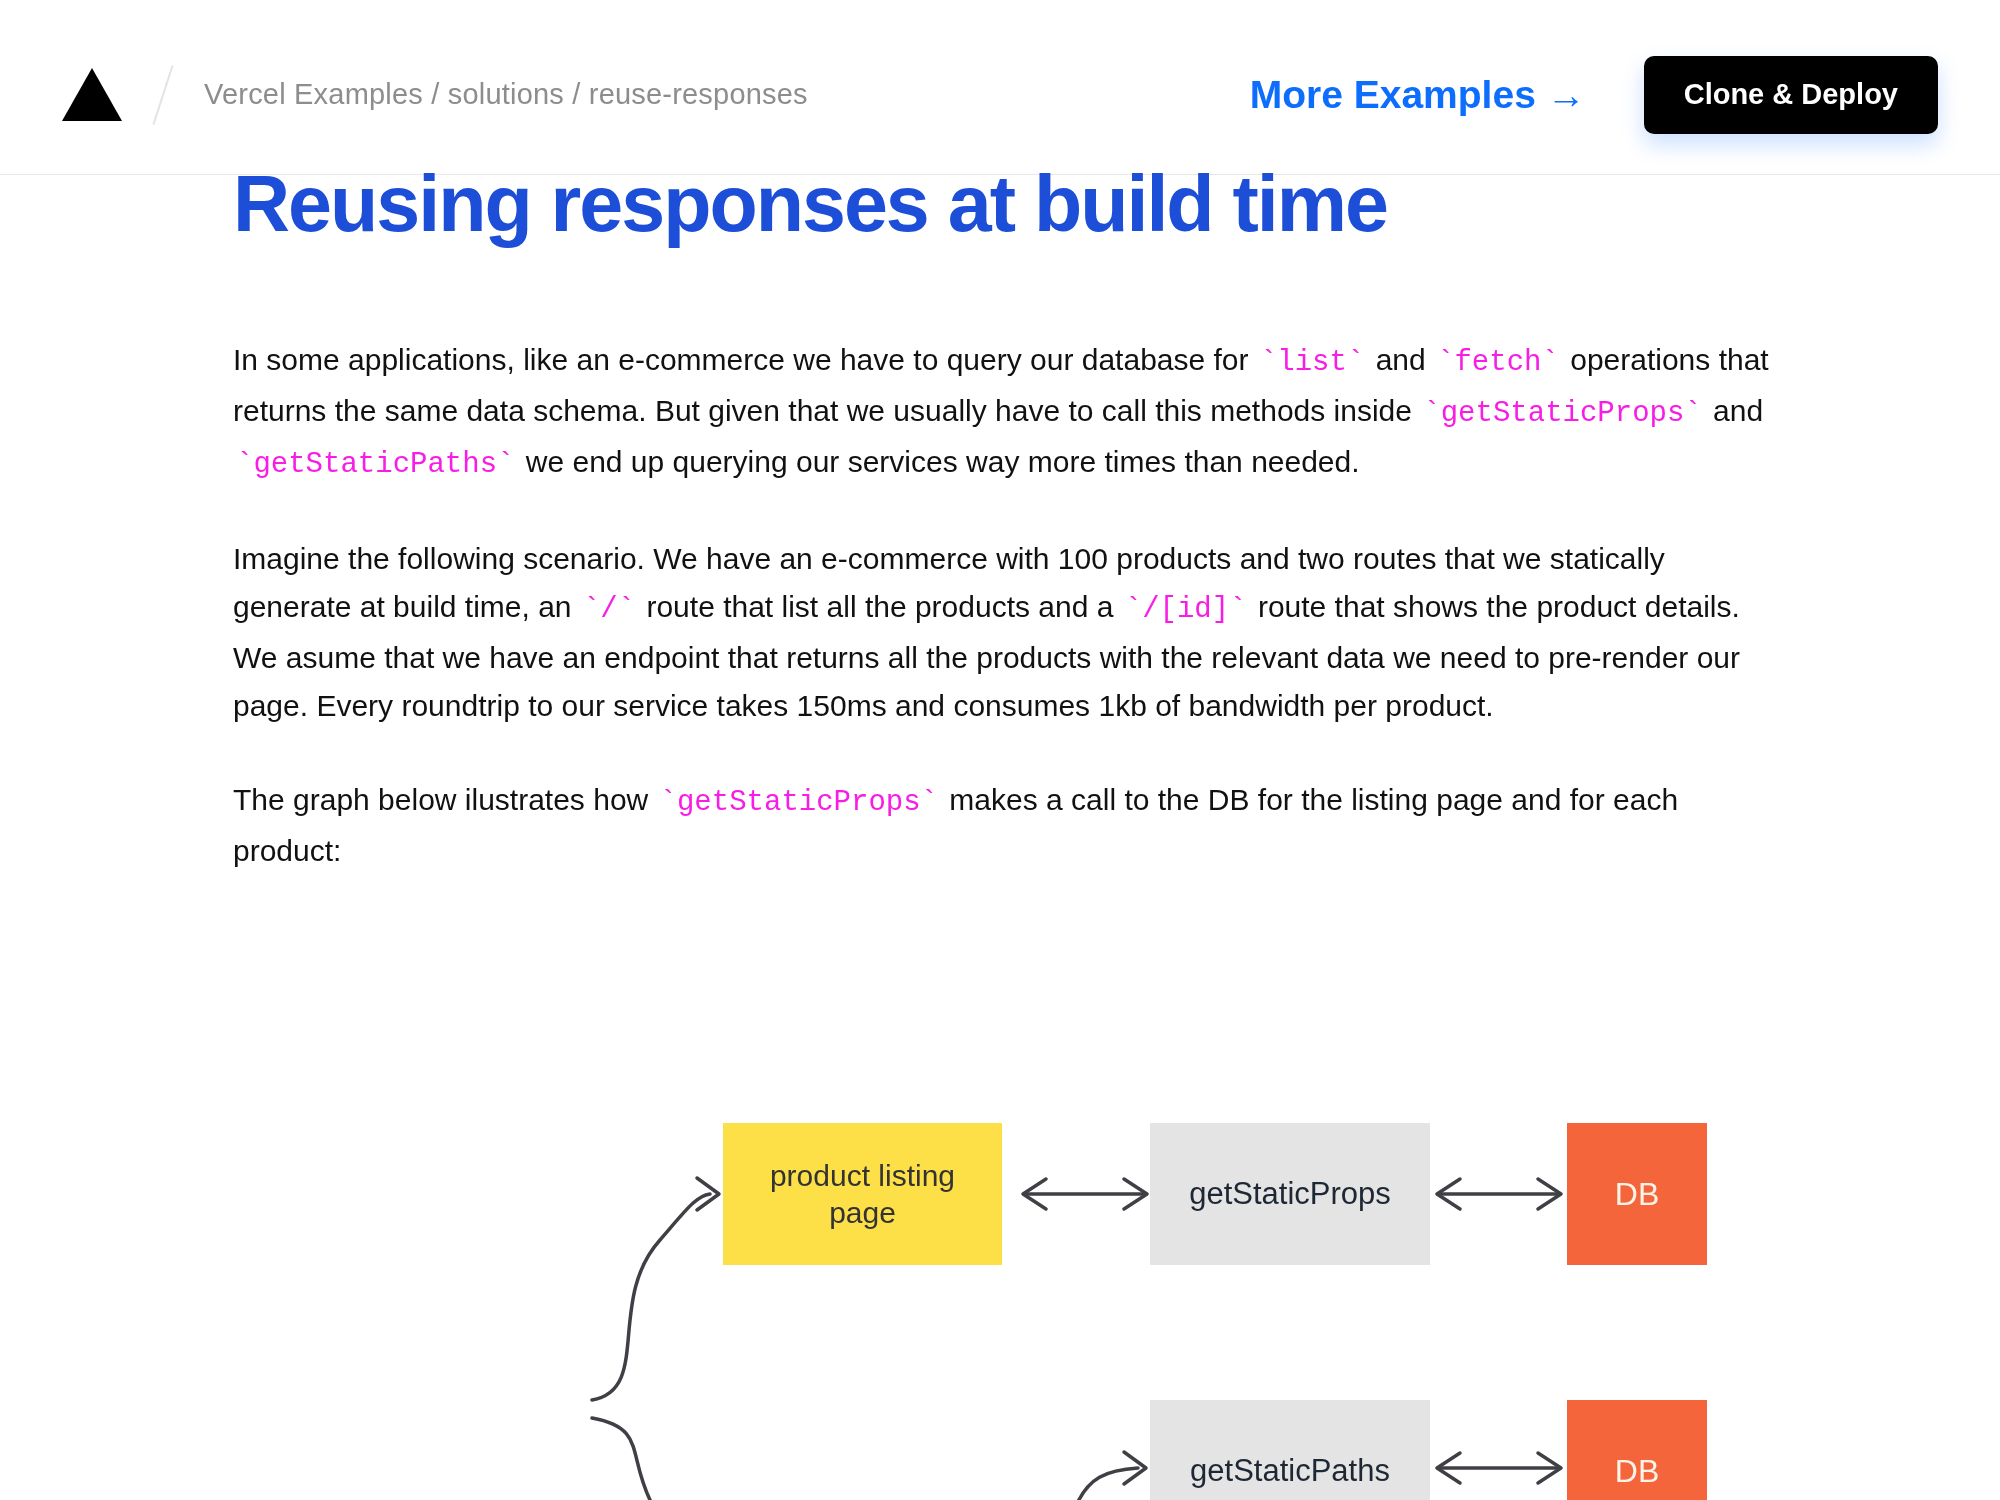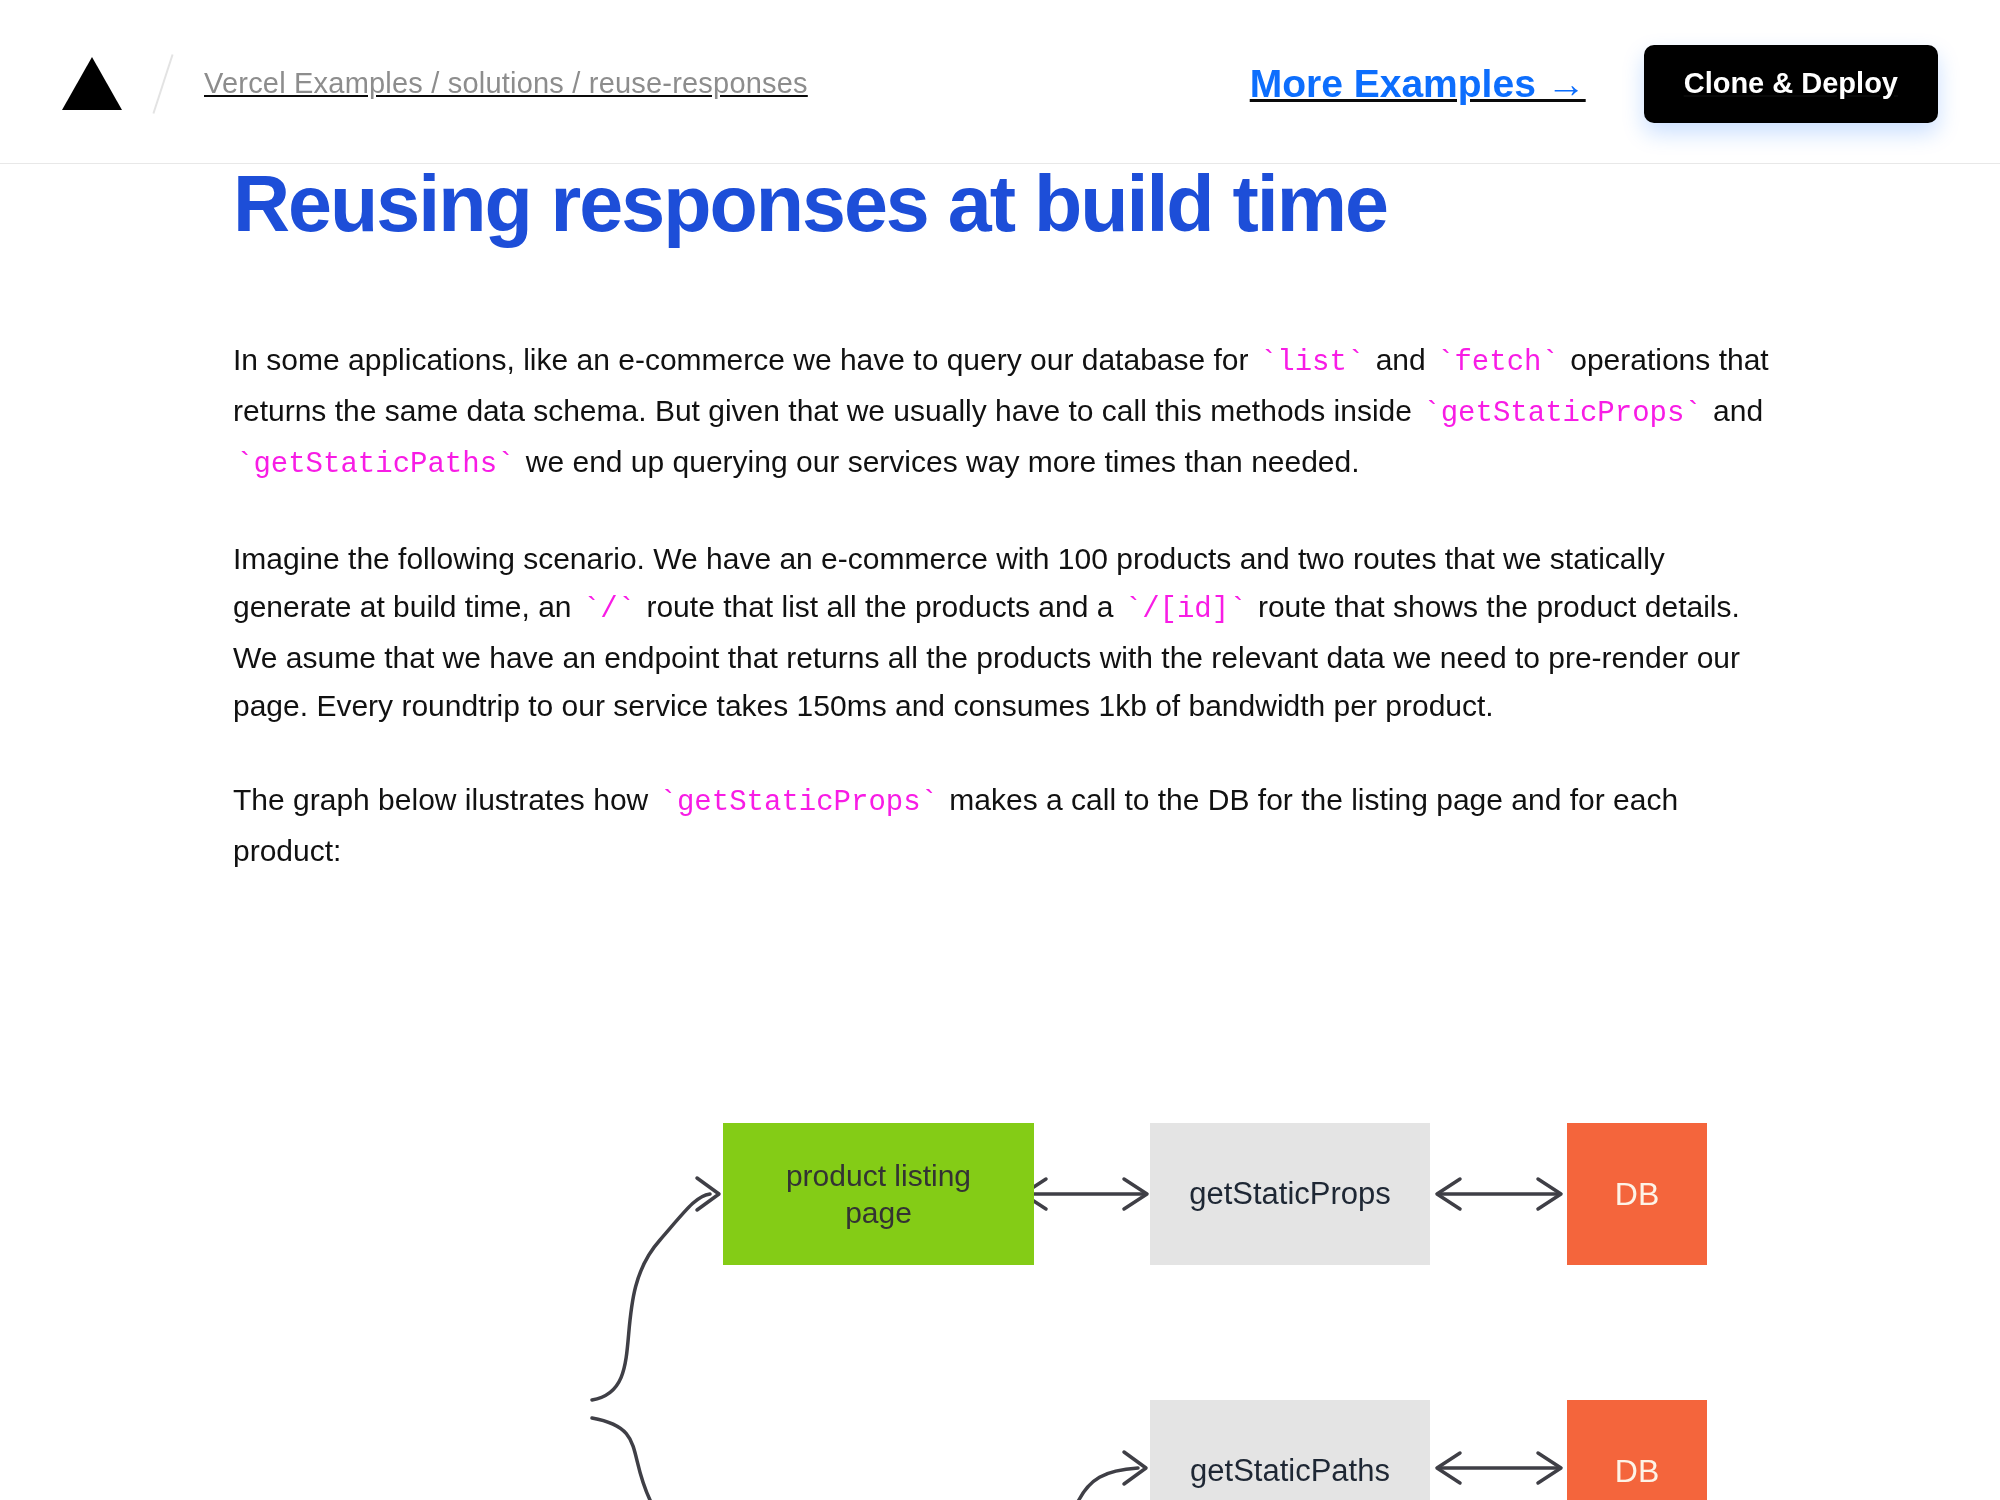--- a/index.html
+++ b/index.html
@@ -10,28 +10,27 @@
     height: 1500px;
     overflow: hidden;
     background: #ffffff;
     font-family: "Liberation Sans", sans-serif;
     color: #0a0a0a;
   }
 
   
   .header {
     position: absolute;
-    top: 4px; left: 0; right: 0;
+    top: 15px; left: 0; right: 0;
     height: 160px;
     display: flex;
     align-items: center;
     padding: 0 62px;
     background: #ffffff;
     border-bottom: 1px solid #e8e8e8;
-    text-decoration: underline;
   }
   .logo-triangle {
     width: 0; height: 0;
     border-left: 30px solid transparent;
     border-right: 30px solid transparent;
     border-bottom: 53px solid #000;
     cursor: pointer;
   }
   .header-slash {
     width: 2px;
@@ -101,21 +100,21 @@
   
   .node {
     position: absolute;
     display: flex;
     align-items: center;
     justify-content: center;
     text-align: center;
     font-size: 30px;
     line-height: 1.25;
   }
-  .node-yellow { left: 723px;  top: 1123px; width: 311px; height: 142px; background: #84cc16; color: #333; padding: 0 26px; }
+  .node-yellow { left: 723px;  top: 1123px; width: 279px; height: 142px; background: #fde047; color: #333; padding: 0 26px; }
   .node-gray-1 { left: 1150px; top: 1123px; width: 280px; height: 142px; background: #e4e4e4; color: #1e2734; font-size: 31px; }
   .node-db-1   { left: 1567px; top: 1123px; width: 140px; height: 142px; background: #f4653c; color: #fdf3e7; font-size: 32px; }
   .node-black  { left: 300px;  top: 1332px; width: 288px; height: 143px; background: #18181a; color: #fff; border-radius: 34px; font-size: 31px; }
   .node-gray-2 { left: 1150px; top: 1400px; width: 280px; height: 142px; background: #e4e4e4; color: #1e2734; font-size: 31px; }
   .node-db-2   { left: 1567px; top: 1400px; width: 140px; height: 142px; background: #f4653c; color: #fdf3e7; font-size: 32px; }
 
   .arrows {
     position: absolute;
     left: 0; top: 0;
     width: 2000px;

